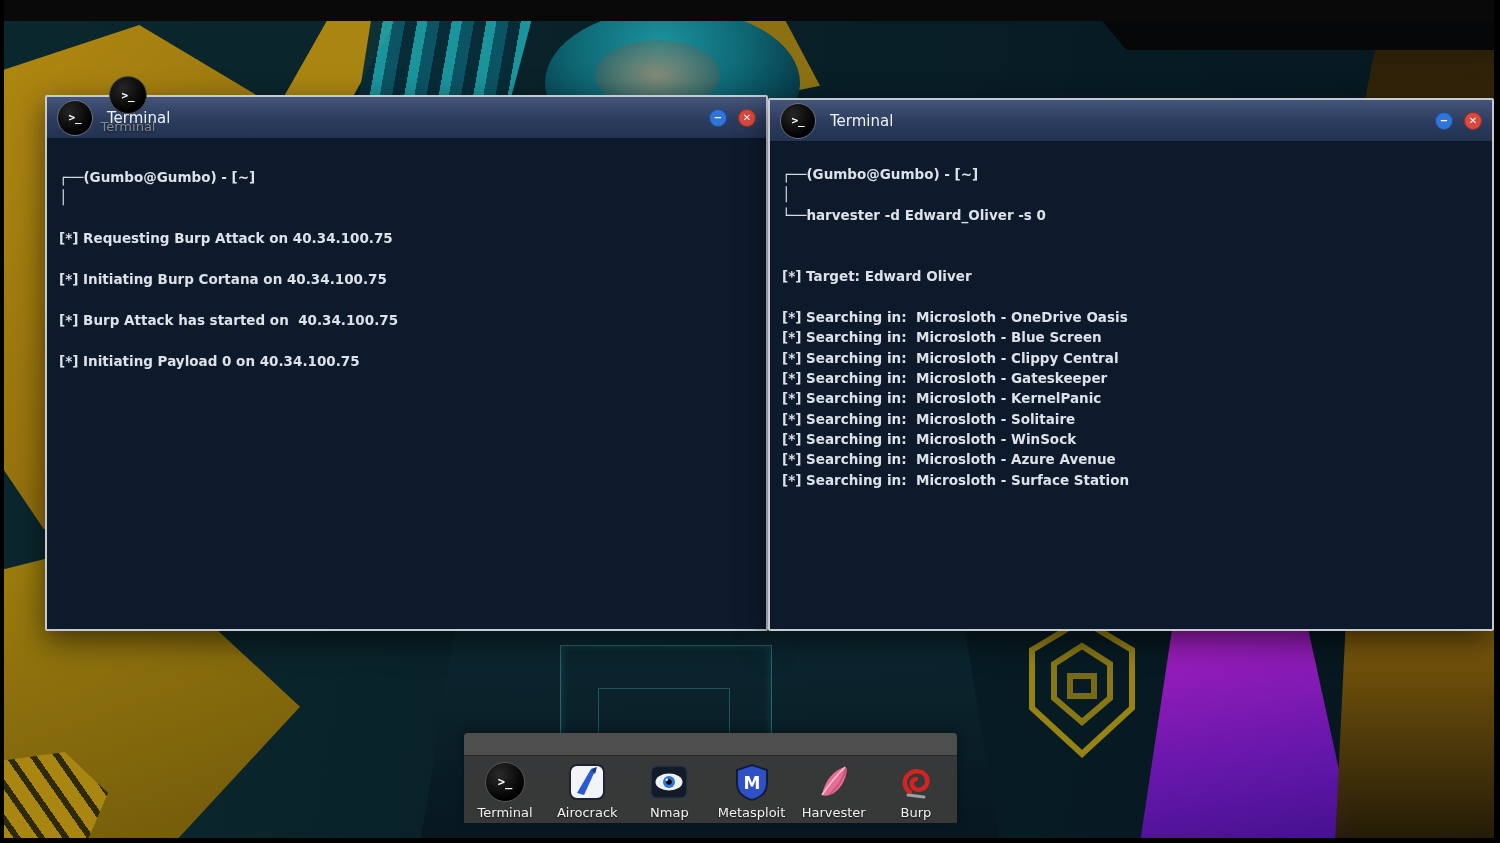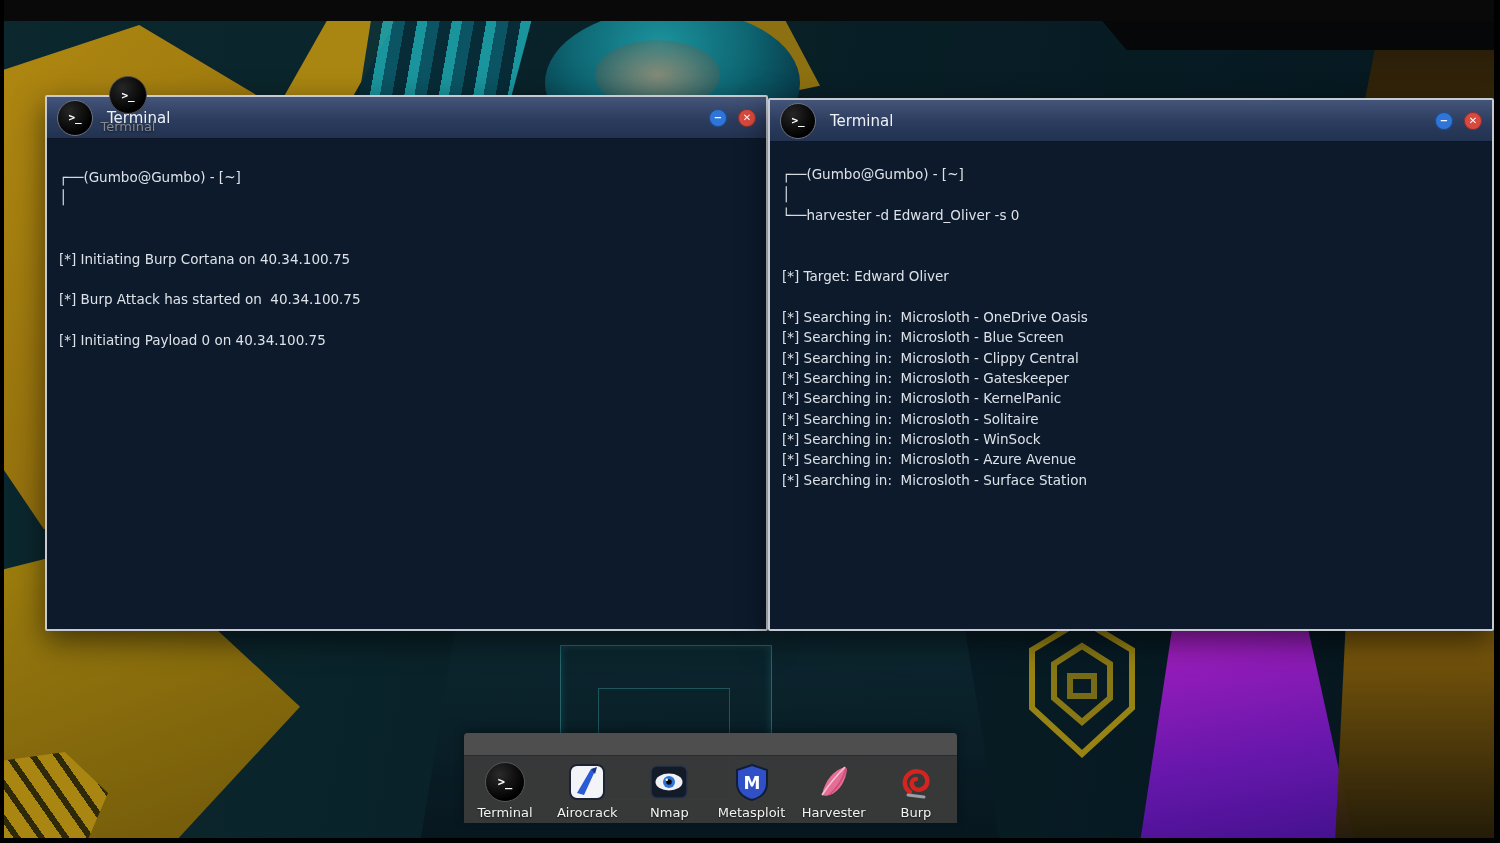--- a/index.html
+++ b/index.html
@@ -78,21 +78,21 @@
       border:1px solid #6a7180;display:flex;align-items:center;justify-content:center;
       color:#fff;font:bold 11px "DejaVu Sans Mono",monospace;}
   .tb-title{margin-left:14px;font-size:15px;color:#eef1f5;flex:1 1 auto;}
   .tb-controls{display:flex;gap:11px;align-items:center;}
   .ctl{width:18px;height:18px;border-radius:50%;border:none;padding:0;cursor:pointer;
       display:flex;align-items:center;justify-content:center;color:#fff;
       font:bold 10px "DejaVu Sans",sans-serif;box-shadow:inset 0 0 0 1px rgba(0,0,0,.35);}
   .ctl-min{background:#2f74d8;}
   .ctl-close{background:#d84a3f;}
   .term-body{position:relative;height:calc(100% - 42px);overflow:hidden;
-      color:#dde2e8;font-size:13.5px;}
+      color:#dde2e8;font-size:13.5px;font-weight:bold;}
   .pad-left{padding:28px 12px 0 12px;}
   .pad-right{padding:22px 12px 0 12px;}
   .term-line{height:20.4px;line-height:20.4px;white-space:pre;}
 
   
   .dock{position:absolute;left:464px;top:733px;width:493px;height:90px;z-index:8;
       background:rgba(58,58,58,.95);border-radius:4px 4px 0 0;
       box-shadow:0 -2px 10px rgba(0,0,0,.4);}
   .dock-top{height:22px;background:rgba(79,79,79,.95);border-bottom:1px solid #2b2b2b;
       border-radius:4px 4px 0 0;}
@@ -158,20 +158,21 @@
       <span class="tb-title">Terminal</span>
       <span class="tb-controls">
         <button class="ctl ctl-min">−</button>
         <button class="ctl ctl-close">✕</button>
       </span>
     </header>
     <div class="term-body pad-left">
         <div class="term-line">┌──(Gumbo@Gumbo) - [~]</div>
         <div class="term-line">│</div>
         <div class="term-line">&nbsp;</div>
+        <div class="term-line">[*] Requesting Burp Attack on 40.34.100.75</div>
         <div class="term-line">&nbsp;</div>
         <div class="term-line">[*] Initiating Burp Cortana on 40.34.100.75</div>
         <div class="term-line">&nbsp;</div>
         <div class="term-line">[*] Burp Attack has started on  40.34.100.75</div>
         <div class="term-line">&nbsp;</div>
         <div class="term-line">[*] Initiating Payload 0 on 40.34.100.75</div>
       </div>
   </section>
 
   <section class="window win-right">

